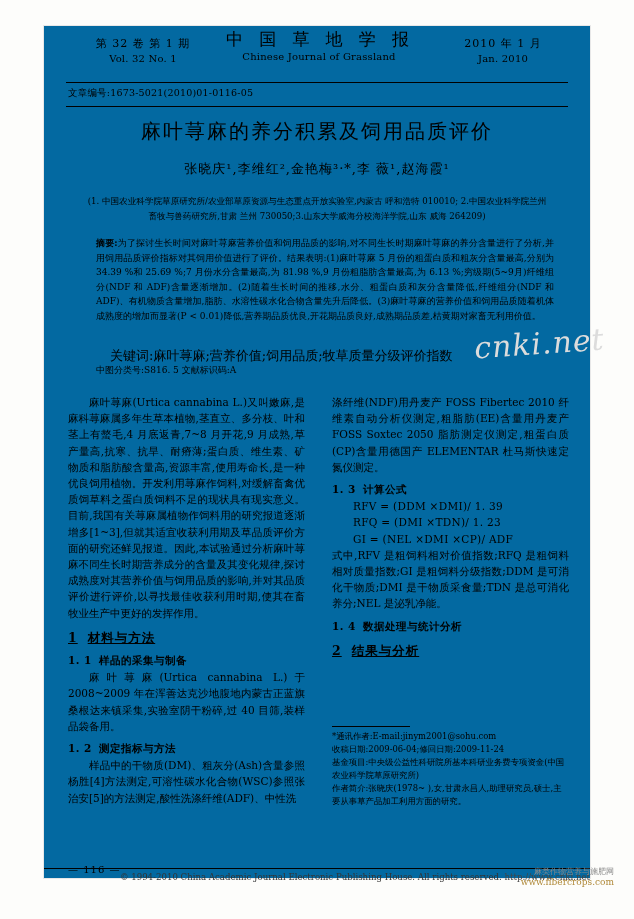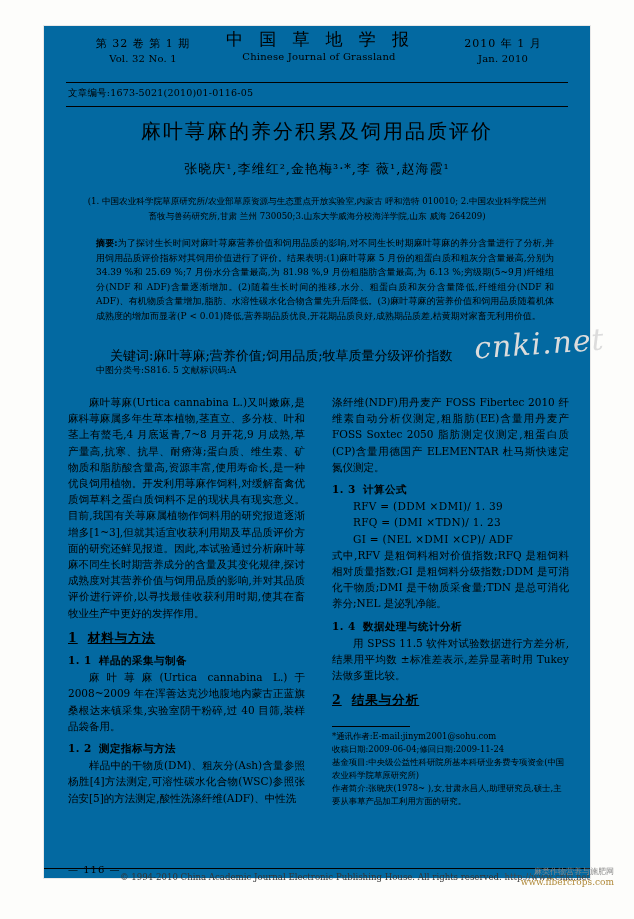--- a/index.html
+++ b/index.html
@@ -312,21 +312,20 @@
       <div class="h2">
         <span class="num">1. 3</span><span>计算公式</span>
       </div>
       <p class="formula">RFV = (DDM ×DMI)/ 1. 39</p>
       <p class="formula">RFQ = (DMI ×TDN)/ 1. 23</p>
       <p class="formula">GI = (NEL ×DMI ×CP)/ ADF</p>
       <p class="noind">式中,RFV 是粗饲料相对价值指数;RFQ 是粗饲料相对质量指数;GI 是粗饲料分级指数;DDM 是可消化干物质;DMI 是干物质采食量;TDN 是总可消化养分;NEL 是泌乳净能。</p>
       <div class="h2">
         <span class="num">1. 4</span><span>数据处理与统计分析</span>
       </div>
-      <p>用 SPSS 11.5 软件对试验数据进行方差分析,结果用平均数 ±标准差表示,差异显著时用 Tukey 法做多重比较。</p>
       <div class="h1">
         <span class="num">2</span><span>结果与分析</span>
       </div>
     </div>
 
     <div class="fn">
       <div class="fnrule"></div>
       <p>*通讯作者:E-mail:jinym2001@sohu.com</p>
       <p>收稿日期:2009-06-04;修回日期:2009-11-24</p>
       <p>基金项目:中央级公益性科研院所基本科研业务费专项资金(中国农业科学院草原研究所)</p>

